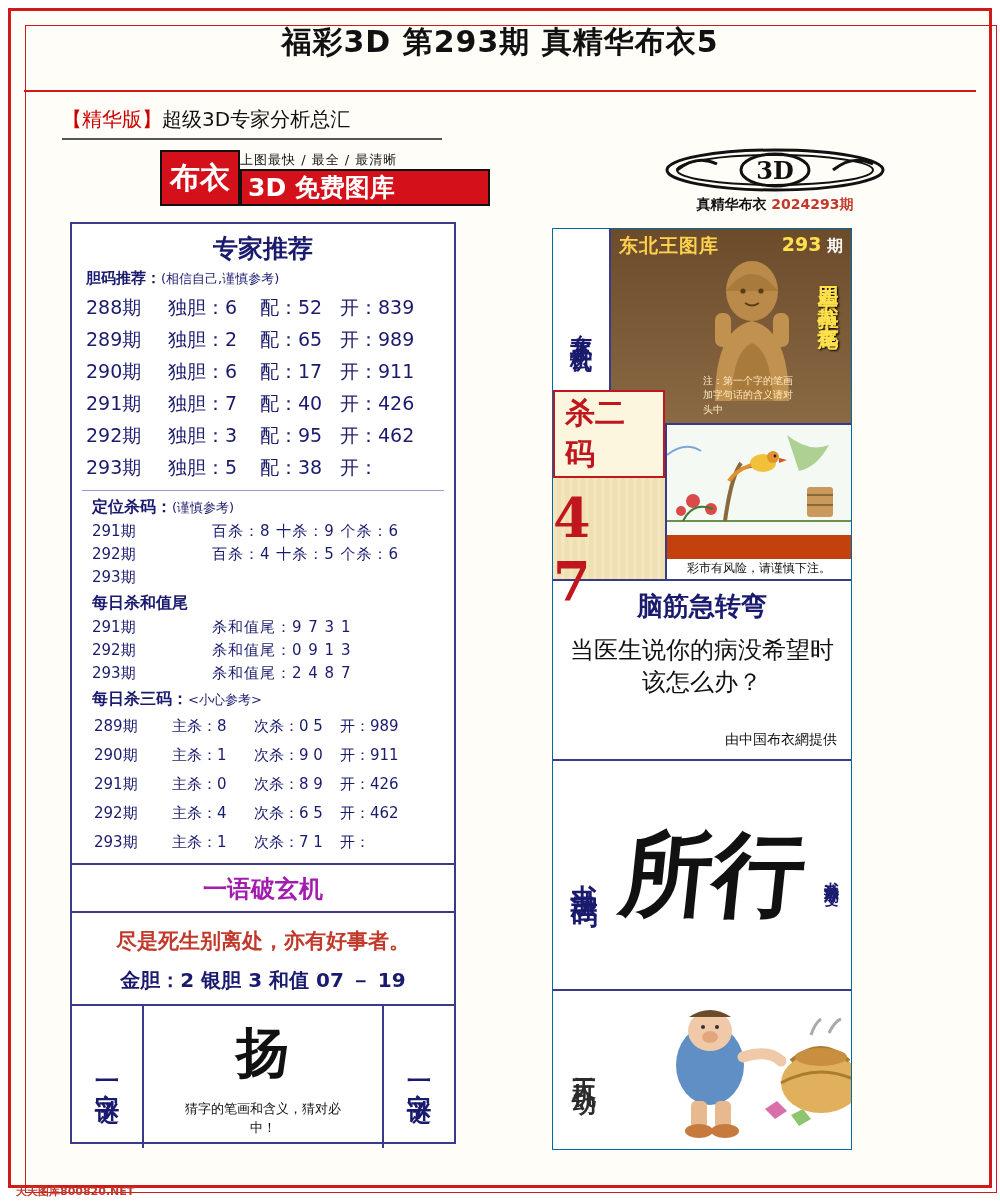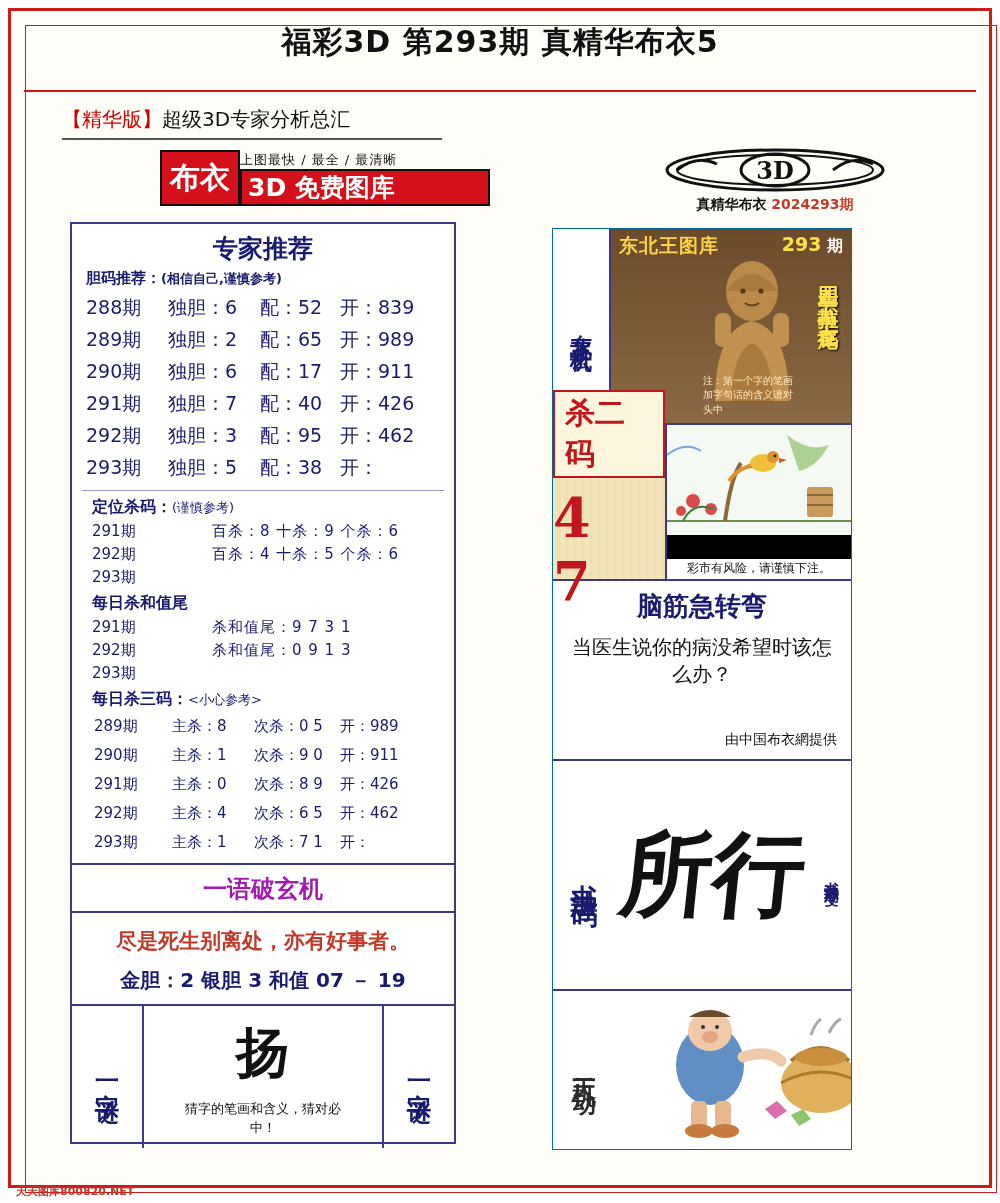--- a/index.html
+++ b/index.html
@@ -144,21 +144,21 @@
     font-weight: bold;
     color: #1a1a6e;
     margin-top: 8px;
   }
   .lc-sub {
     font-size: 15px;
     font-weight: bold;
     color: #1a1a6e;
     margin: 4px 0 2px 14px;
   }
-  .lc-sub .small { font-size: 13px; font-weight: bold; color: #1a1a6e;}
+  .lc-sub .small { font-size: 13px; font-weight: normal; color: #1a1a6e;}
   .rowlist { margin-top: 4px; }
   .biground {
     display: flex;
     font-size: 19px;
     color: #1a1a6e;
     padding: 3px 0 3px 14px;
     align-items: baseline;
   }
   .biground .c1 { width: 82px; }
   .biground .c2 { width: 92px; }
@@ -329,40 +329,40 @@
     background: #fdf6df;
   }
   .kill-nums {
     font-size: 54px; font-weight: bold; color: #c0161d;
     letter-spacing: 10px;
     margin-top: 8px;
     font-family: "DejaVu Serif", "Liberation Serif", serif;
   }
   .panel2 .right {
     flex: 1; position: relative;
-    background: #000000;
+    background: #c2410c;
     display: flex; flex-direction: column;
   }
   .p2-art { flex: 1; position: relative; overflow: hidden; }
   .p2-cap {
     font-size: 12px; color: #111;
     text-align: center;
     padding: 2px 4px 4px;
     line-height: 1.2;
     background: #fff;
   }
 
   .panel3 { height: 180px; padding: 8px 10px; }
   .p3-title {
     text-align: center;
     font-size: 26px; font-weight: bold; color: #1a1a6e;
   }
   .p3-q {
     text-align: center;
-    font-size: 20px; color: #111;
+    font-size: 24px; color: #111;
     margin-top: 10px;
   }
   .p3-credit {
     position: absolute; right: 14px; bottom: 10px;
     font-size: 14px; color: #111;
   }
 
   .panel4 { height: 230px; display: flex; position: relative; }
   .panel4 .lstrip {
     width: 62px;
@@ -523,20 +523,21 @@
     <div class="smrow">
       <span class="q">291期</span>
       <span class="body center">杀和值尾：9 7 3 1</span>
     </div>
     <div class="smrow">
       <span class="q">292期</span>
       <span class="body center">杀和值尾：0 9 1 3</span>
     </div>
     <div class="smrow">
       <span class="q">293期</span>
+      <span class="body center">杀和值尾：2 4 8 7</span>
     </div>
 
     <div class="sec-head">
       <span>每日杀三码：</span><span class="tiny">&lt;小心参考&gt;</span>
     </div>
 
     <div class="killrow">
       <span class="q">289期</span>
       <span class="a">主杀：8</span>
       <span class="b">次杀：0 5</span>

